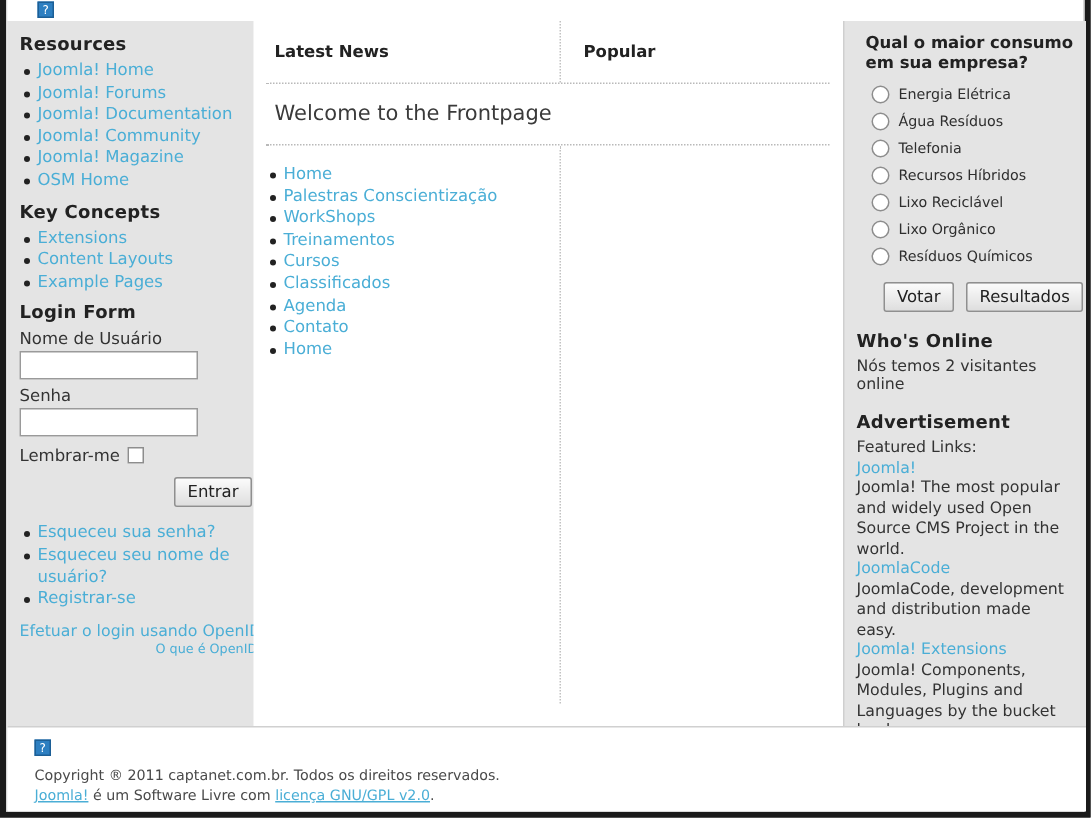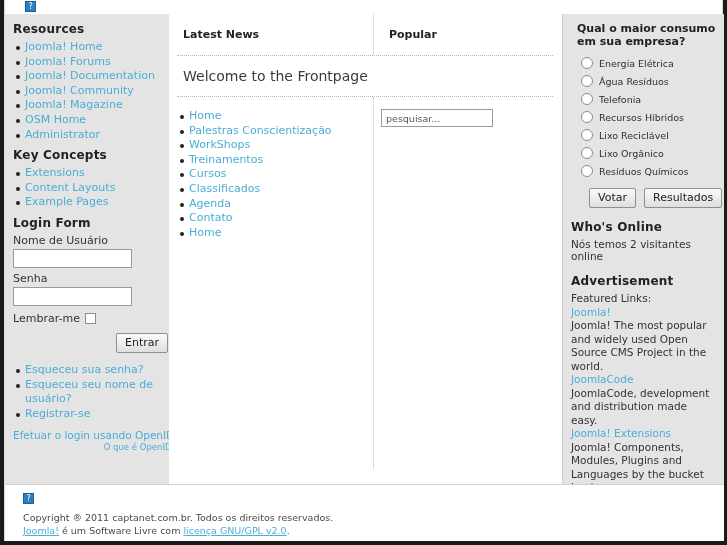--- a/index.html
+++ b/index.html
@@ -350,21 +350,20 @@
     <div class="col-left">
 
       <h3 class="mod-title">Resources</h3>
       <ul class="menu">
         <li><a href="#">Joomla! Home</a></li>
         <li><a href="#">Joomla! Forums</a></li>
         <li><a href="#">Joomla! Documentation</a></li>
         <li><a href="#">Joomla! Community</a></li>
         <li><a href="#">Joomla! Magazine</a></li>
         <li><a href="#">OSM Home</a></li>
-        <li><a href="#">Administrator</a></li>
       </ul>
 
       <h3 class="mod-title">Key Concepts</h3>
       <ul class="menu">
         <li><a href="#">Extensions</a></li>
         <li><a href="#">Content Layouts</a></li>
         <li><a href="#">Example Pages</a></li>
       </ul>
 
       <h3 class="mod-title">Login Form</h3>
@@ -422,23 +421,20 @@
             <li><a href="#">WorkShops</a></li>
             <li><a href="#">Treinamentos</a></li>
             <li><a href="#">Cursos</a></li>
             <li><a href="#">Classificados</a></li>
             <li><a href="#">Agenda</a></li>
             <li><a href="#">Contato</a></li>
             <li><a href="#">Home</a></li>
           </ul>
         </div>
 
-        <div class="right-pane">
-          <input class="search" type="text" value="pesquisar..." style="">
-        </div>
       </div>
     </div>
 
     <div class="col-right">
 
       <div class="poll-q">Qual o maior consumo em sua empresa?</div>
 
       <ul class="poll-list">
         <li>
           <span class="radio"></span>

